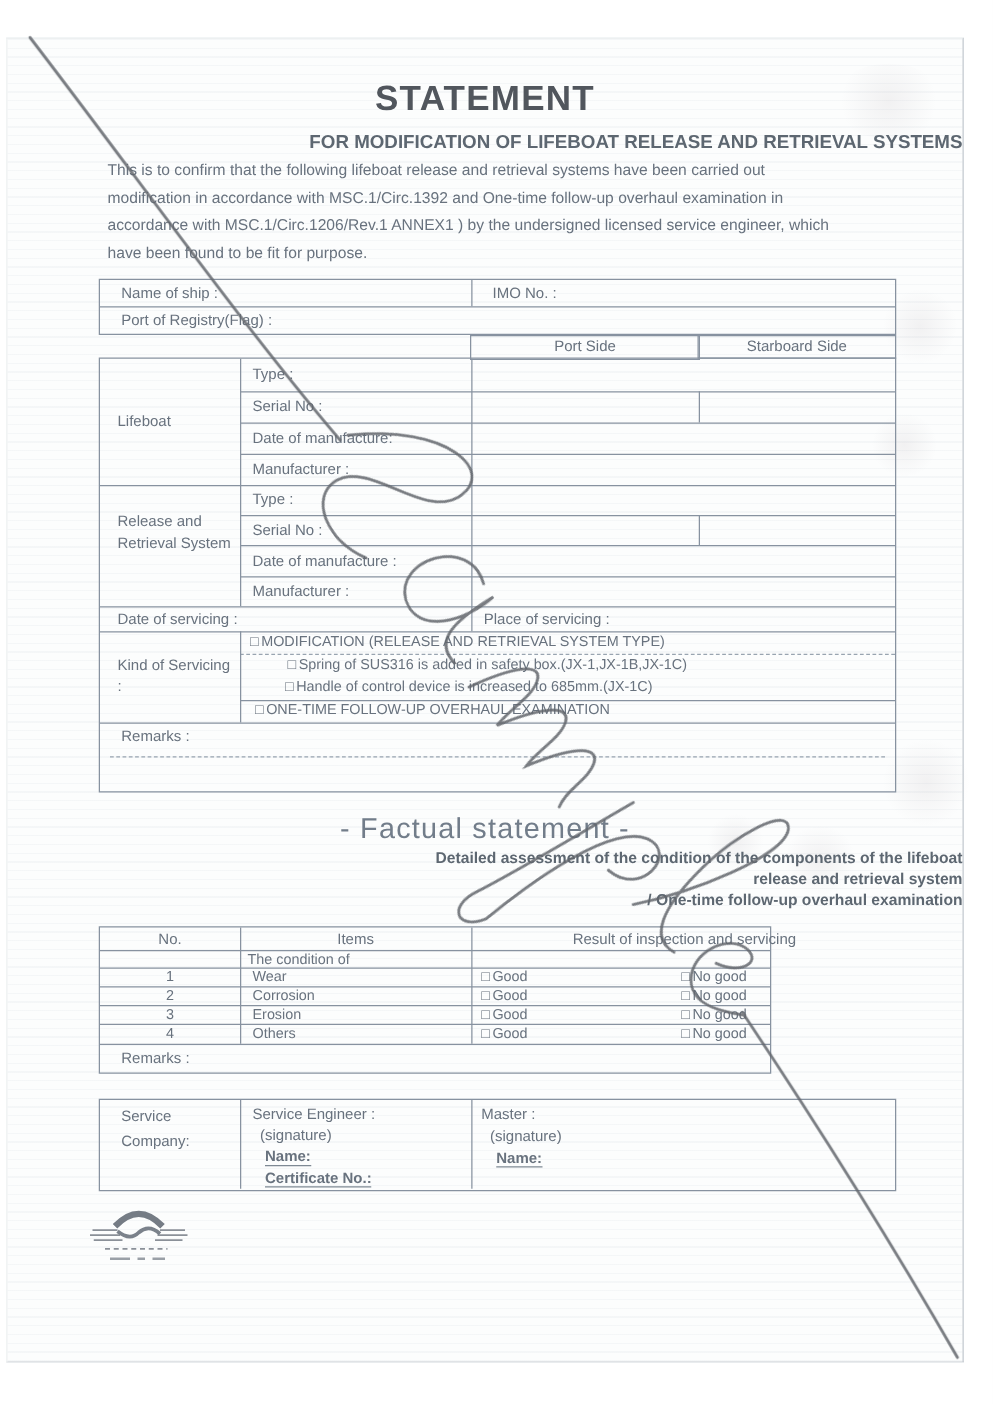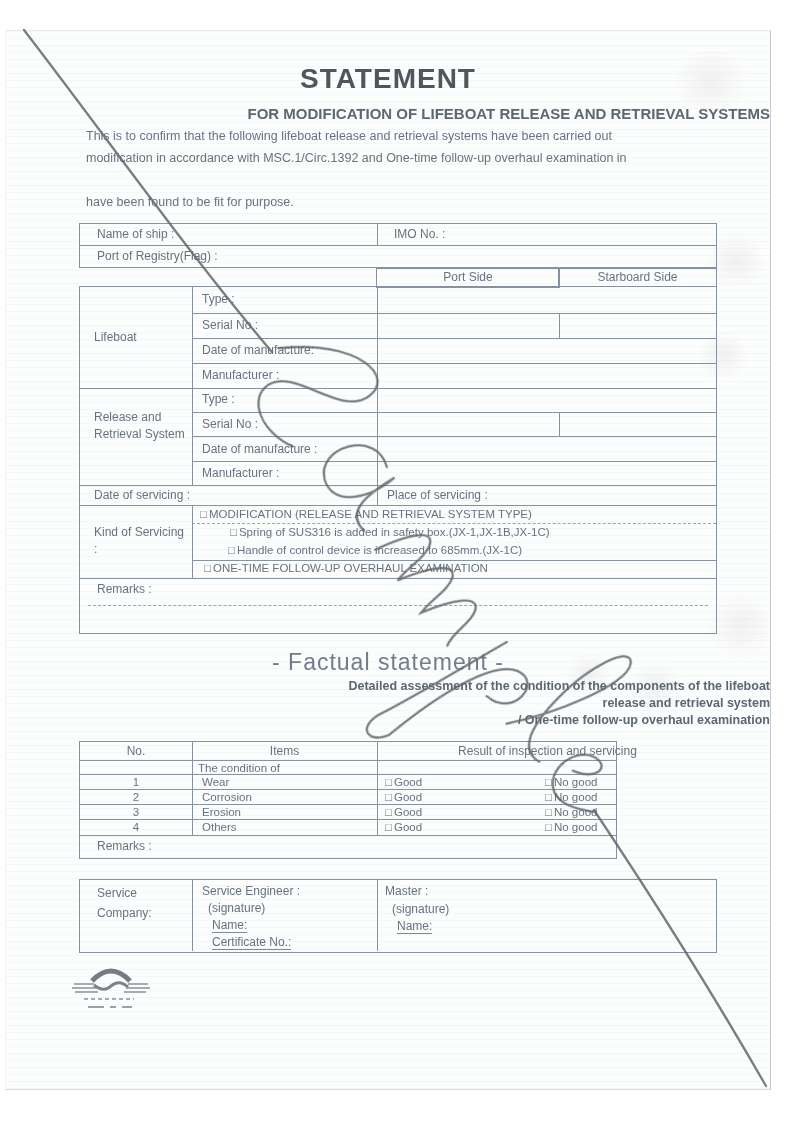--- a/index.html
+++ b/index.html
@@ -15,21 +15,21 @@
     border-top:1px solid #e8ebed; border-left:1px solid #eef0f1;
   }
   .t { position:absolute; color:#68727e; font-size:12px; white-space:nowrap; line-height:14px; }
   .wrap { position:absolute; }
   .box { position:absolute; border:1.4px solid #8792a0; box-sizing:border-box; }
   .hl { position:absolute; display:block; height:0; border-top:1.2px solid #8792a0; }
   .vl { position:absolute; display:block; width:0; border-left:1.2px solid #8792a0; }
   .dashed { border-top:1px dashed #98a4b0; }
   .ctr { text-align:center; }
   .b { font-weight:bold; }
-  .u { border-bottom:1px solid #7e8994; }
+  .u { border-bottom:1px solid #7e8994;font-weight:bold; }
   .cb { display:inline-block; margin-right:2px; cursor:pointer; }
   .wrapmulti { white-space:normal; }
   .blob { position:absolute; border-radius:50%; background:radial-gradient(circle, rgba(168,158,165,0.13), rgba(168,158,165,0) 70%); }
   .title { position:absolute; width:100%; text-align:center; font-weight:bold; color:#51565d; }
   .subtitle { position:absolute; width:100%; text-align:right; font-weight:bold; color:#5d6771; }
   svg { display:block; }
 </style>
 </head>
 <body>
 
@@ -39,20 +39,21 @@
   <i class="blob" style="left:700px;top:200px;width:60px;height:60px"></i>
   <i class="blob" style="left:690px;top:300px;width:55px;height:50px"></i>
   <i class="blob" style="left:700px;top:560px;width:70px;height:70px"></i>
   <i class="blob" style="left:620px;top:630px;width:60px;height:55px"></i>
   <i class="blob" style="left:560px;top:620px;width:45px;height:45px"></i>
 
   <div class="title" style="top:32px;font-size:28px;letter-spacing:1px;">STATEMENT</div>
   <div class="subtitle" style="top:74px;font-size:15px;">FOR MODIFICATION OF LIFEBOAT RELEASE AND RETRIEVAL SYSTEMS</div>
   <div class="t" style="left:80px;top:98px;font-size:12.5px">This is to confirm that the following lifeboat release and retrieval systems have been carried out</div>
   <div class="t" style="left:80px;top:120px;font-size:12.5px">modification  in accordance with MSC.1/Circ.1392 and One-time follow-up overhaul examination in</div>
+  <div class="t" style="left:80px;top:142px;font-size:12.5px">accordance with MSC.1/Circ.1206/Rev.1 ANNEX1 ) by the undersigned licensed service engineer, which</div>
   <div class="t" style="left:80px;top:164px;font-size:12.5px">have been found to be fit for purpose.</div>
 
   <div class="wrap" style="left:73px;top:192px;width:638px;height:411px">
 
     <div class="box" style="left:0;top:0;width:638px;height:45px">
       <i class="hl" style="top:21px;left:0;right:0"></i>
       <i class="vl" style="left:297px;top:0;height:21px"></i>
       <span class="t" style="left:17px;top:3px">Name of ship :</span>
       <span class="t" style="left:314px;top:3px">IMO No. :</span>
       <span class="t" style="left:17px;top:25px">Port of Registry(Flag) :</span>

